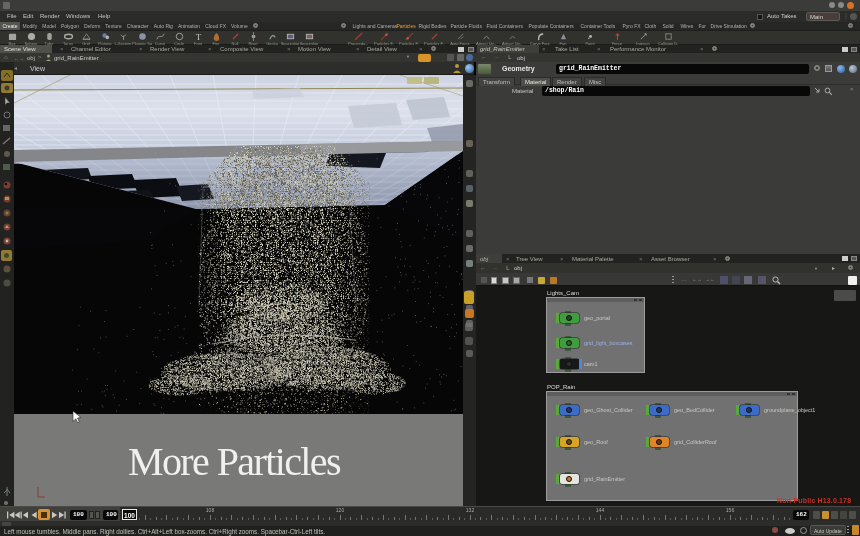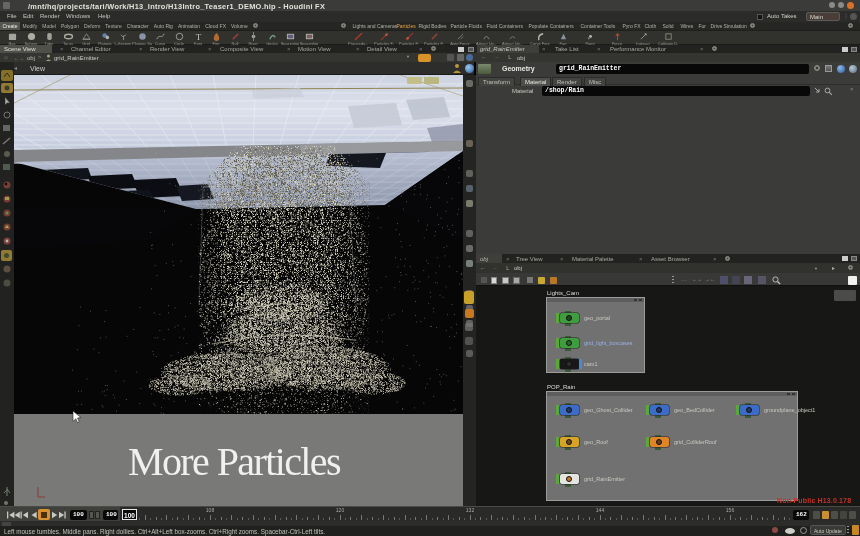--- a/index.html
+++ b/index.html
@@ -9,21 +9,20 @@
 .sic svg {display:block;margin:0 auto}
 .slb {font-size:4px;color:#94948a;white-space:nowrap;overflow:hidden;max-width:22px;margin-top:0}
 .gear {display:inline-block;width:5px;height:5px;border-radius:50%;border:1px solid #8e8e86;background:radial-gradient(circle,#3a3a36 35%,#77776f 36%)}
 .vdots {display:inline-block;width:2px;height:7px;background:repeating-linear-gradient(#999 0 1px,transparent 1px 3px)}
 .fld {background:#080808;color:#fff;font-family:"Liberation Mono",monospace;font-size:6.5px;font-weight:bold;
  padding:1px 3px;border-radius:2px;line-height:8px}
 </style></head>
 <body>
 
 <div class="abs" style="left:0;top:0;width:860px;height:11px;background:#3b3b39">
- <div class="abs" style="left:28px;top:1.5px;font-size:7.4px;font-weight:bold;color:#e2e2dc;letter-spacing:0.28px">/mnt/hq/projects/tari/Work/H13_Intro/H13Intro_Teaser1_DEMO.hip - Houdini FX</div>
  <div class="abs" style="left:3px;top:2px;width:7px;height:7px;background:#666;border-radius:1px"></div>
  <div class="abs" style="left:829px;top:2px;width:6px;height:6px;border-radius:3px;background:#8a8a88"></div>
  <div class="abs" style="left:838px;top:2px;width:6px;height:6px;border-radius:3px;background:#8a8a88"></div>
  <div class="abs" style="left:847px;top:2px;width:7px;height:7px;border-radius:3.5px;background:#d87028"></div>
 </div>
 
 <div class="abs" style="left:0;top:11px;width:860px;height:11px;background:#2b2b29;color:#c6c6be;font-size:6px">
  <span class="abs" style="left:7px;top:2px">File</span>
  <span class="abs" style="left:23px;top:2px">Edit</span>
  <span class="abs" style="left:40px;top:2px">Render</span>

